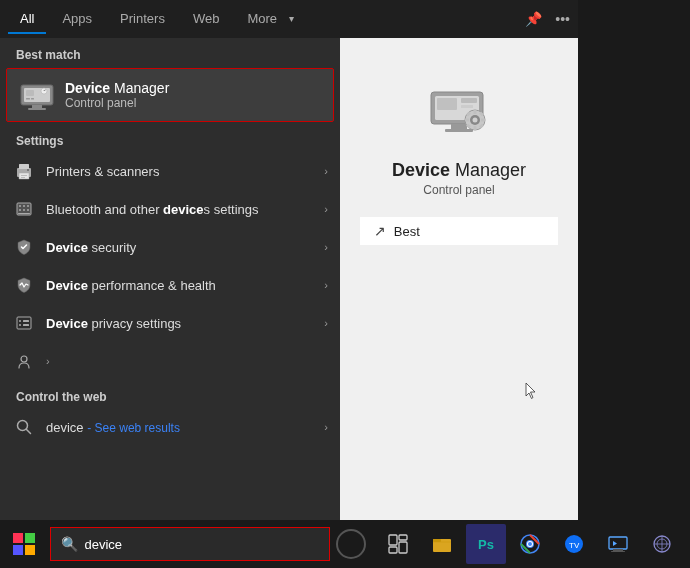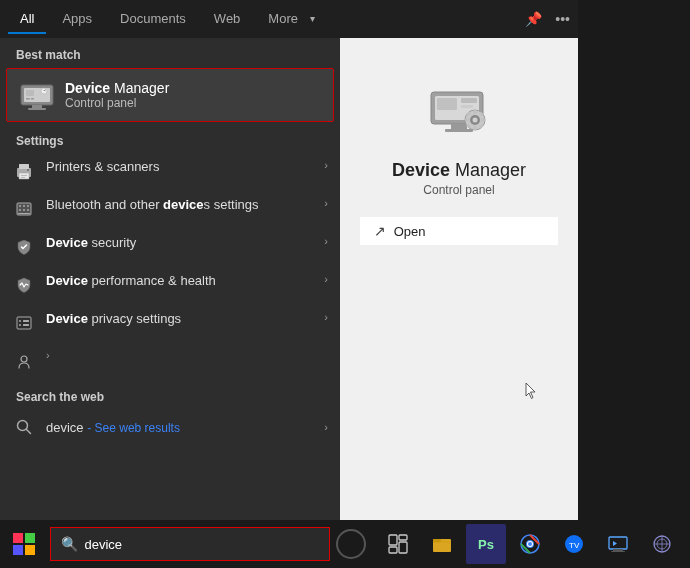--- a/index.html
+++ b/index.html
@@ -110,20 +110,21 @@
       color: #bbb;
       font-size: 12px;
     }
     .bold-match {
       font-weight: 700;
     }
 
     
     .menu-item {
       display: flex;
+      align-items: center;
       padding: 7px 12px;
       cursor: pointer;
       color: #ddd;
       font-size: 13px;
     }
     .menu-item .item-icon {
       width: 24px;
       height: 24px;
       margin-right: 10px;
       display: flex;
@@ -319,21 +320,21 @@
       pointer-events: none;
     }
   </style>
 </head>
 <body>
 
 <div class="search-panel">
   <div class="tab-bar">
     <div class="tab active">All</div>
     <div class="tab">Apps</div>
-    <div class="tab">Documents</div>
+    <div class="tab">Printers</div>
     <div class="tab">Web</div>
     <div class="tab tab-more">
       <span>More</span>
       <span style="font-size:10px;">▾</span>
     </div>
     <div class="tab-actions">
       <span style="cursor:pointer;">📌</span>
       <span style="cursor:pointer;">•••</span>
     </div>
   </div>
@@ -440,21 +441,21 @@
       <div class="menu-item">
         <div class="item-icon">
           <svg width="18" height="18" viewBox="0 0 18 18" fill="none">
             <circle cx="9" cy="7" r="3" stroke="#aaa" stroke-width="1.2" fill="none"></circle>
             <path d="M4 16 C4 12.5 6 11 9 11 C12 11 14 12.5 14 16" stroke="#aaa" stroke-width="1.2" fill="none" stroke-linecap="round"></path>
           </svg>
         </div>
         <div class="chevron">›</div>
       </div>
 
-      <div class="section-label">Search the web</div>
+      <div class="section-label">Control the web</div>
       <div class="search-web-item">
         <div class="item-icon">
           <svg width="18" height="18" viewBox="0 0 18 18" fill="none">
             <circle cx="7.5" cy="7.5" r="5" stroke="#aaa" stroke-width="1.5" fill="none"></circle>
             <line x1="11.5" y1="11.5" x2="15.5" y2="15.5" stroke="#aaa" stroke-width="1.5" stroke-linecap="round"></line>
           </svg>
         </div>
         <div class="web-text">
           <span class="highlight">device</span>
           <span class="see-results"> - See web results</span>
@@ -494,21 +495,21 @@
       </div>
 
       <div class="app-title">
         <span class="bold">Device</span>
         <span> Manager</span>
       </div>
       <div class="app-subtitle">Control panel</div>
 
       <button class="action-button">
         <span class="action-btn-icon">↗</span>
-        <span>Open</span>
+        <span>Best</span>
       </button>
     </div>
   </div>
 </div>
 
 <div class="taskbar">
   <div class="start-button">
     <svg width="22" height="22" viewBox="0 0 22 22" fill="white">
       <rect x="0" y="0" width="10" height="10" fill="#f35"></rect>
       <rect x="12" y="0" width="10" height="10" fill="#4c4"></rect>
@@ -534,21 +535,21 @@
       </svg>
     </div>
     <div class="taskbar-icon">
       <svg width="20" height="20" viewBox="0 0 20 20">
         <rect x="1" y="5" width="18" height="13" rx="1" fill="#daa520"></rect>
         <path d="M1 8 L19 8" stroke="#c8960a" stroke-width="0.5"></path>
         <rect x="1" y="5" width="8" height="3" rx="1" fill="#c8960a"></rect>
       </svg>
     </div>
     <div class="taskbar-icon" style="background:#2b2b6b; border-radius:2px;">
-      <span style="font-size:13px; font-weight:bold; color:#86efac;">Ps</span>
+      <span style="font-size:13px; font-weight:bold; color:#14b8a6;">Ps</span>
     </div>
     <div class="taskbar-icon">
       <svg width="20" height="20" viewBox="0 0 20 20">
         <circle cx="10" cy="10" r="9" fill="none" stroke="#4285f4" stroke-width="1.5"></circle>
         <circle cx="10" cy="10" r="4" fill="#4285f4"></circle>
         <path d="M10 1 L19 10" stroke="#ea4335" stroke-width="2" fill="none"></path>
         <path d="M10 19 L1 10" stroke="#34a853" stroke-width="2" fill="none"></path>
         <circle cx="10" cy="10" r="3" fill="#fff"></circle>
         <circle cx="10" cy="10" r="2" fill="#4285f4"></circle>
       </svg>

